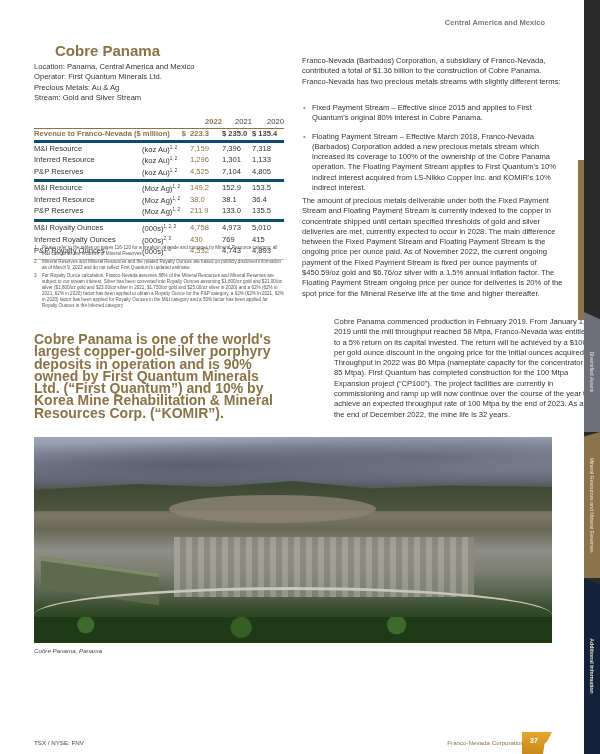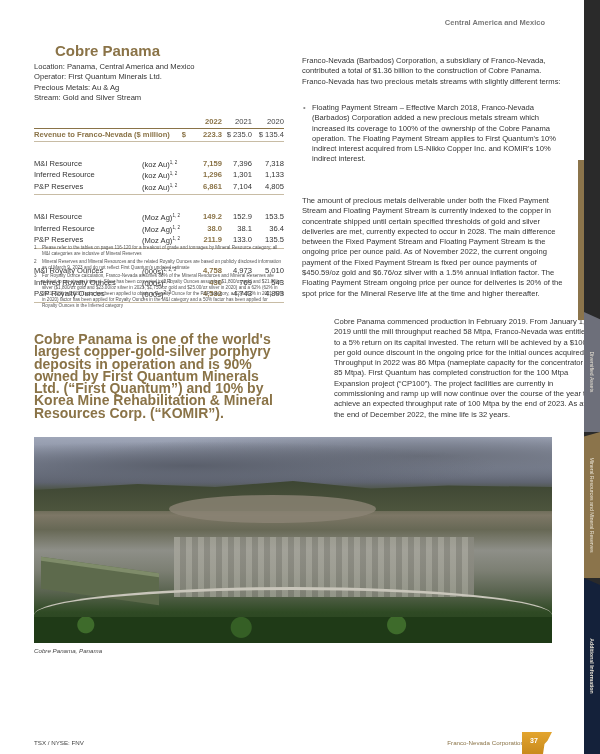--- a/index.html
+++ b/index.html
@@ -20,25 +20,25 @@
 
   .para { position: absolute; left: 302px; width: 262px; font-size: 7.6px; line-height: 10.3px; color: #333; }
   .para.p1 { top: 196px; }
   .para.p2 { top: 317px; margin-left: 32px; }
 
   
   .tbl { position: absolute; left: 34px; top: 116px; width: 250px; font-size: 7.6px; color: #333; border-collapse: collapse; }
   .tbl td, .tbl th { padding: 0; height: 9.6px; line-height: 9.6px; white-space: nowrap; }
   .tbl th { font-weight: bold; color: #8a7347; text-align: right; height: 12px; }
   .tbl th.y2021, .tbl th.y2020 { font-weight: normal; color: #444; }
-  .tbl .num { text-align: right; }
-  .tbl .cur { color: #8a7347; font-weight: bold; margin-top: 8px; }
+  .tbl .num { }
+  .tbl .cur { color: #8a7347; font-weight: normal; margin-top: 8px; }
   .tbl .rev td { font-weight: bold; color: #8a7347; height: 13px; border-top: 1.5px solid #8a7347; border-bottom: 1px solid #c8bca5; }
-  .tbl .rev td.n { font-weight: normal; color: #444; margin-top: 48px; }
-  .tbl .grp-start td { padding-top: 16px; border-top: 1px solid #0c4a6e; }
+  .tbl .rev td.n { font-weight: bold; color: #444; margin-top: 48px; }
+  .tbl .grp-start td { padding-top: 0; border-top: 3px solid #0c4a6e; }
   .tbl .grp-end td { border-bottom: 1px solid #c8bca5; padding-bottom: 2px;}
   .tbl sup { font-size: 4.5px; vertical-align: 3px; }
 
   .footnotes { position: absolute; left: 34px; top: 245px; width: 250px; font-size: 4.6px; line-height: 6px; color: #555; list-style: none; }
   .footnotes li { position: relative; padding-left: 8px; margin-bottom: 2px; }
   .footnotes .fn-num { position: absolute; left: 0; top: 0; }
 
   .callout { position: absolute; left: 34px; top: 333px; width: 250px; font-size: 14px; line-height: 12.3px; font-weight: bold; color: #8a7347; }
 
   
@@ -119,21 +119,21 @@
     <tr>
       <td>Inferred Resource</td>
       <td><span>(koz Au)</span><sup>1, 2</sup></td>
       <td class="num cur">1,296</td>
       <td class="num">1,301</td>
       <td class="num">1,133</td>
     </tr>
     <tr class="grp-end">
       <td>P&amp;P Reserves</td>
       <td><span>(koz Au)</span><sup>1, 2</sup></td>
-      <td class="num cur">6,861</td>
+      <td class="num cur">4,525</td>
       <td class="num">7,104</td>
       <td class="num">4,805</td>
     </tr>
     <tr class="grp-start">
       <td>M&amp;I Resource</td>
       <td><span>(Moz Ag)</span><sup>1, 2</sup></td>
       <td class="num cur">149.2</td>
       <td class="num">152.9</td>
       <td class="num">153.5</td>
     </tr>
@@ -156,21 +156,21 @@
       <td><span>(000s)</span><sup>1, 2, 3</sup></td>
       <td class="num cur">4,758</td>
       <td class="num">4,973</td>
       <td class="num">5,010</td>
     </tr>
     <tr>
       <td>Inferred Royalty Ounces</td>
       <td><span>(000s)</span><sup>2, 3</sup></td>
       <td class="num cur">430</td>
       <td class="num">769</td>
-      <td class="num">543</td>
+      <td class="num">415</td>
     </tr>
     <tr class="grp-end">
       <td>P&amp;P Royalty Ounces</td>
       <td><span>(000s)</span><sup>2, 3</sup></td>
       <td class="num cur">4,532</td>
       <td class="num">4,743</td>
       <td class="num">4,893</td>
     </tr>
   </tbody>
 </table>
@@ -179,20 +179,21 @@
   <li><span class="fn-num">1</span><span>Please refer to the tables on pages 116-120 for a breakout of grade and tonnages by Mineral Resource category; all M&amp;I categories are inclusive of Mineral Reserves</span></li>
   <li><span class="fn-num">2</span><span>Mineral Reserves and Mineral Resources and the related Royalty Ounces are based on publicly disclosed information as of March 9, 2023 and do not reflect First Quantum's updated estimate</span></li>
   <li><span class="fn-num">3</span><span>For Royalty Ounce calculation, Franco-Nevada assumes 88% of the Mineral Resources and Mineral Reserves are subject to our stream interest. Silver has been converted into Royalty Ounces assuming $1,800/oz gold and $21.00/oz silver ($1,800/oz gold and $23.00/oz silver in 2021, $1,750/oz gold and $25.00/oz silver in 2020) and a 62% (62% in 2021, 62% in 2020) factor has been applied to obtain a Royalty Ounce for the P&amp;P category, a 62% (62% in 2021, 62% in 2020) factor has been applied for Royalty Ounces in the M&amp;I category and a 50% factor has been applied for Royalty Ounces in the Inferred category</span></li>
 </ol>
 
 <p class="callout">Cobre Panama is one of the world's largest copper-gold-silver porphyry deposits in operation and is 90% owned by First Quantum Minerals Ltd. (“First Quantum”) and 10% by Korea Mine Rehabilitation &amp; Mineral Resources Corp. (“KOMIR”).</p>
 
 <p class="intro">Franco-Nevada (Barbados) Corporation, a subsidiary of Franco-Nevada, contributed a total of $1.36 billion to the construction of Cobre Panama. Franco-Nevada has two precious metals streams with slightly different terms:</p>
 
 <ul class="bullets">
+  <li>Fixed Payment Stream – Effective since 2015 and applies to First Quantum's original 80% interest in Cobre Panama.</li>
   <li>Floating Payment Stream – Effective March 2018, Franco-Nevada (Barbados) Corporation added a new precious metals stream which increased its coverage to 100% of the ownership of the Cobre Panama operation. The Floating Payment Stream applies to First Quantum's 10% indirect interest acquired from LS-Nikko Copper Inc. and KOMIR's 10% indirect interest.</li>
 </ul>
 
 <p class="para p1">The amount of precious metals deliverable under both the Fixed Payment Stream and Floating Payment Stream is currently indexed to the copper in concentrate shipped until certain specified thresholds of gold and silver deliveries are met, currently expected to occur in 2028. The main difference between the Fixed Payment Stream and Floating Payment Stream is the ongoing price per ounce paid. As of November 2022, the current ongoing payment of the Fixed Payment Stream is fixed per ounce payments of $450.59/oz gold and $6.76/oz silver with a 1.5% annual inflation factor. The Floating Payment Stream ongoing price per ounce for deliveries is 20% of the spot price for the Mineral Reserve life at the time and higher thereafter.</p>
 <p class="para p2">Cobre Panama commenced production in February 2019. From January 1, 2019 until the mill throughput reached 58 Mtpa, Franco-Nevada was entitled to a 5% return on its capital invested. The return will be achieved by a $100 per gold ounce discount in the ongoing price for the initial ounces acquired. Throughput in 2022 was 86 Mtpa (nameplate capacity for the concentrator is 85 Mtpa). First Quantum has completed construction for the 100 Mtpa Expansion project (“CP100”). The project facilities are currently in commissioning and ramp up will now continue over the course of the year to achieve an expected throughput rate of 100 Mtpa by the end of 2023. As at the end of December 2022, the mine life is 32 years.</p>
 
 <div class="photo">
   <div class="cloud"></div>
   <div class="hills"></div>
   <div class="pit"></div>

